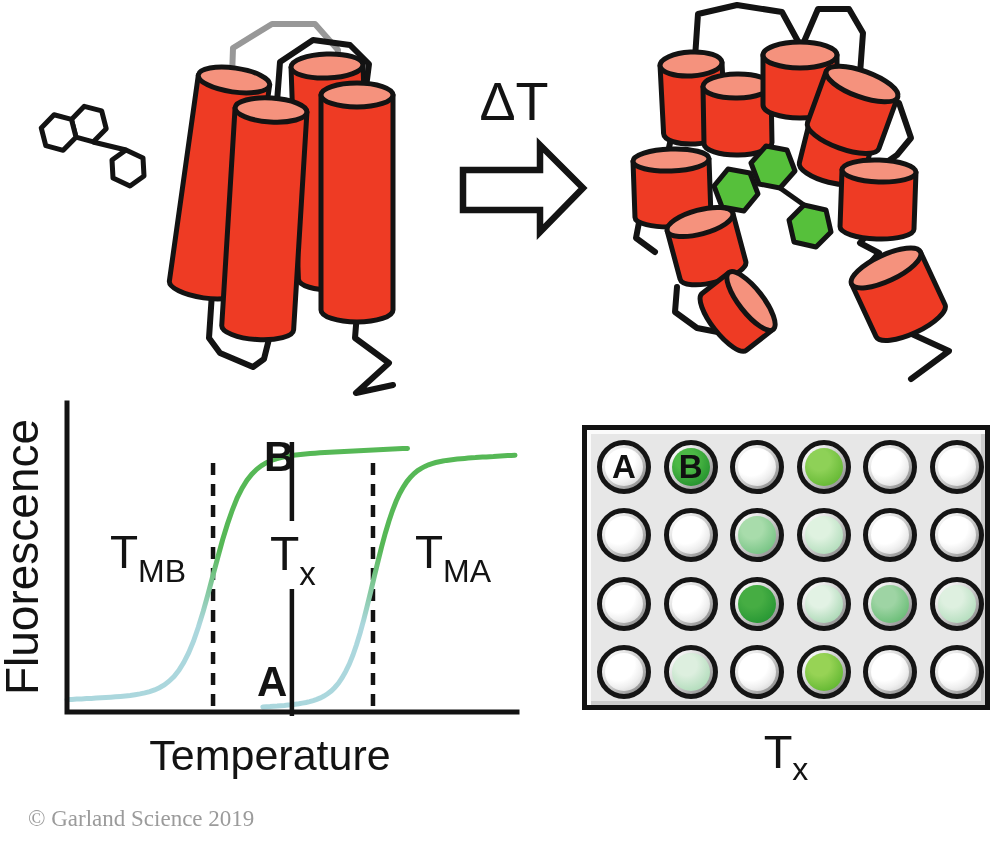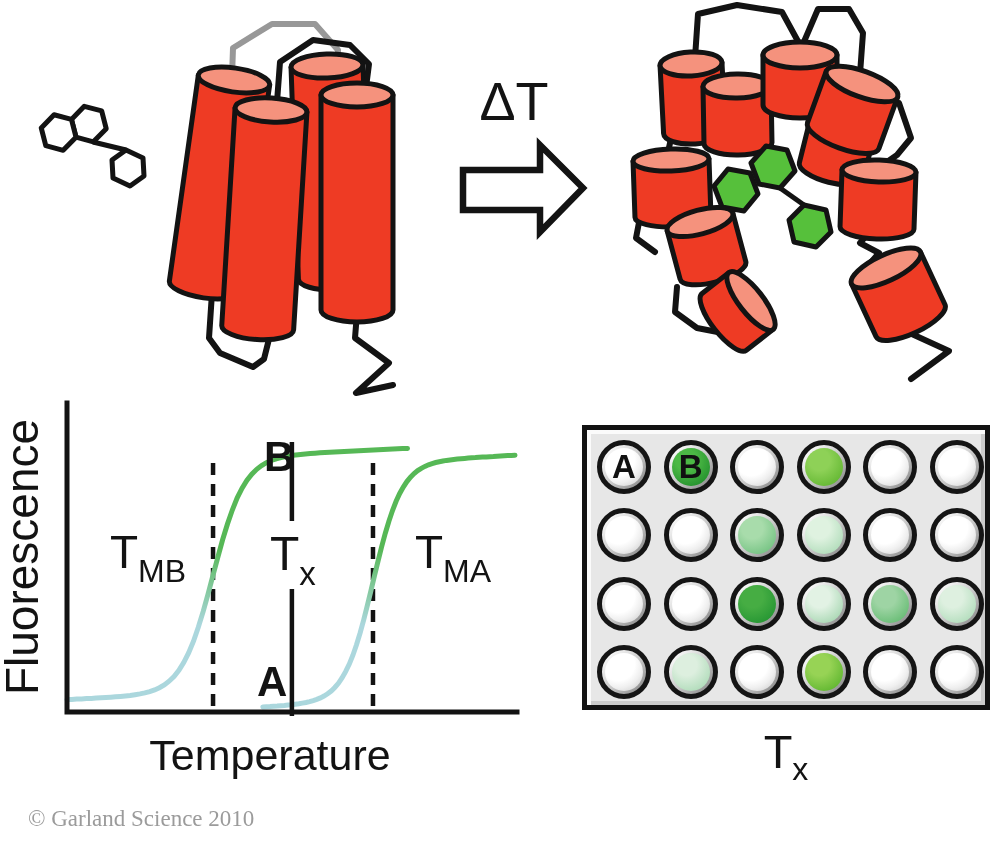--- a/index.html
+++ b/index.html
@@ -225,14 +225,14 @@
         <div class="well" style="left: 276.4px; top: 214.9px;">
           <div class="well-core"></div>
         </div>
         <div class="well" style="left: 343px; top: 214.9px;">
           <div class="well-core"></div>
         </div>
       </div>
   </div>
   <div class="plate-caption"><span class="cap-main">T</span><span class="cap-sub">x</span></div>
 
-  <div class="copyright">© Garland Science 2010</div>
+  <div class="copyright">© Garland Science 2019</div>
 </div>
 
 </body></html>

